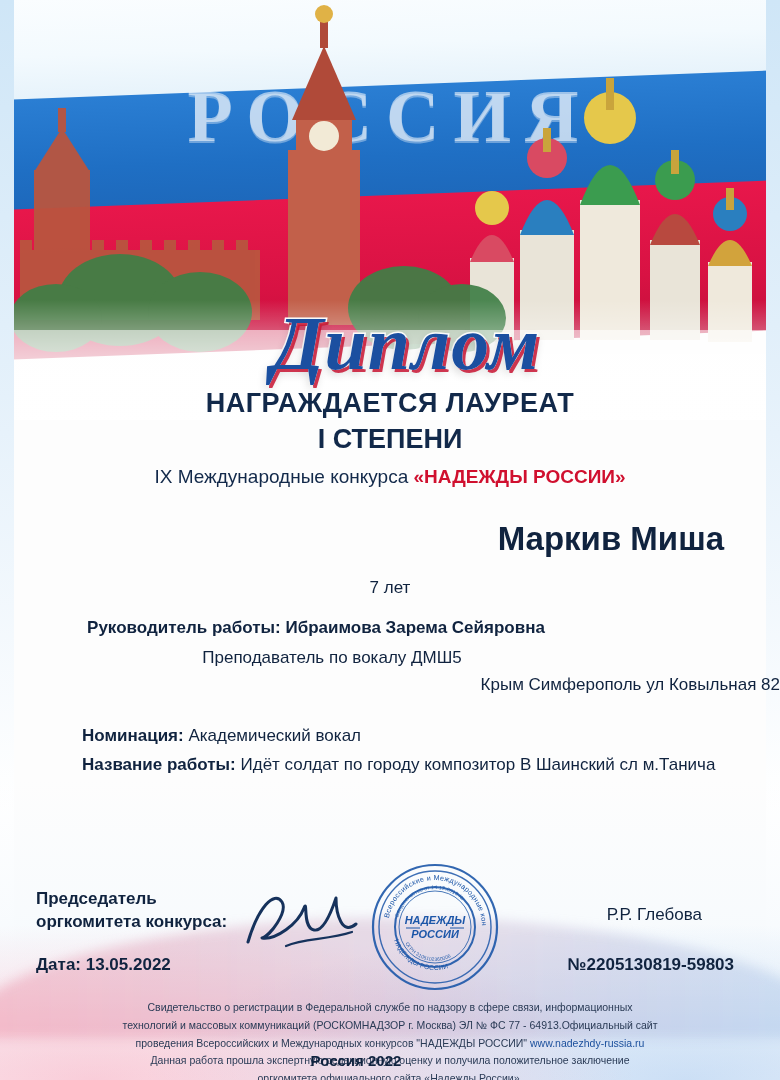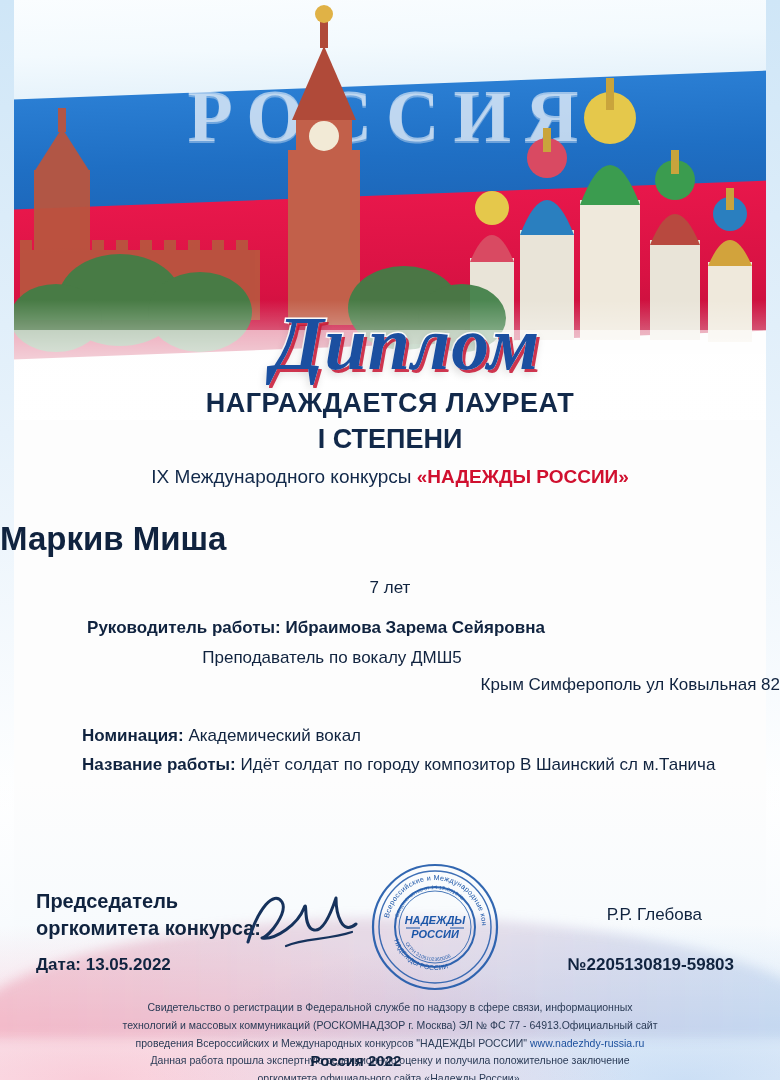--- a/index.html
+++ b/index.html
@@ -182,21 +182,21 @@
   .contest-line .contest-name {
     color: #d0102f;
     font-weight: 700;
   }
 
   .laureate-name {
     position: absolute;
     left: 0;
     top: 520px;
     width: 724px;
-    text-align: left;
+    text-align: right;
     font-size: 33px;
     font-weight: 700;
     color: #10233f;
   }
   .laureate-age {
     position: absolute;
     left: 0;
     top: 578px;
     width: 780px;
     text-align: center;
@@ -243,21 +243,21 @@
   }
   .field-row .field-label { font-weight: 700; }
   .nomination-row { top: 726px; }
   .work-row { top: 755px; }
 
   .chair-label {
     position: absolute;
     left: 36px;
     top: 888px;
     width: 260px;
-    font-size: 20px;
+    font-size: 17px;
     font-weight: 700;
     line-height: 1.35;
     color: #10233f;
   }
   .date-row {
     position: absolute;
     left: 36px;
     top: 955px;
     font-size: 17px;
     font-weight: 700;
@@ -413,21 +413,21 @@
   <div class="bottom-swoosh"></div>
 
   <div class="content">
 
     <div class="diplom-title">Диплом</div>
 
     <div class="awarded">НАГРАЖДАЕТСЯ ЛАУРЕАТ</div>
     <div class="degree">I СТЕПЕНИ</div>
 
     <div class="contest-line">
-      <span>IX  Международного конкурсы </span><span class="contest-name">«НАДЕЖДЫ РОССИИ»</span>
+      <span>IX  Международные конкурса </span><span class="contest-name">«НАДЕЖДЫ РОССИИ»</span>
     </div>
 
     <div class="laureate-name">Маркив Миша</div>
     <div class="laureate-age">7 лет</div>
 
     <div class="supervisor">Руководитель работы: Ибраимова Зарема Сейяровна</div>
     <div class="supervisor-role">Преподаватель по вокалу ДМШ5</div>
     <div class="supervisor-address">Крым Симферополь ул Ковыльная 82</div>
 
     <div class="field-row nomination-row">

